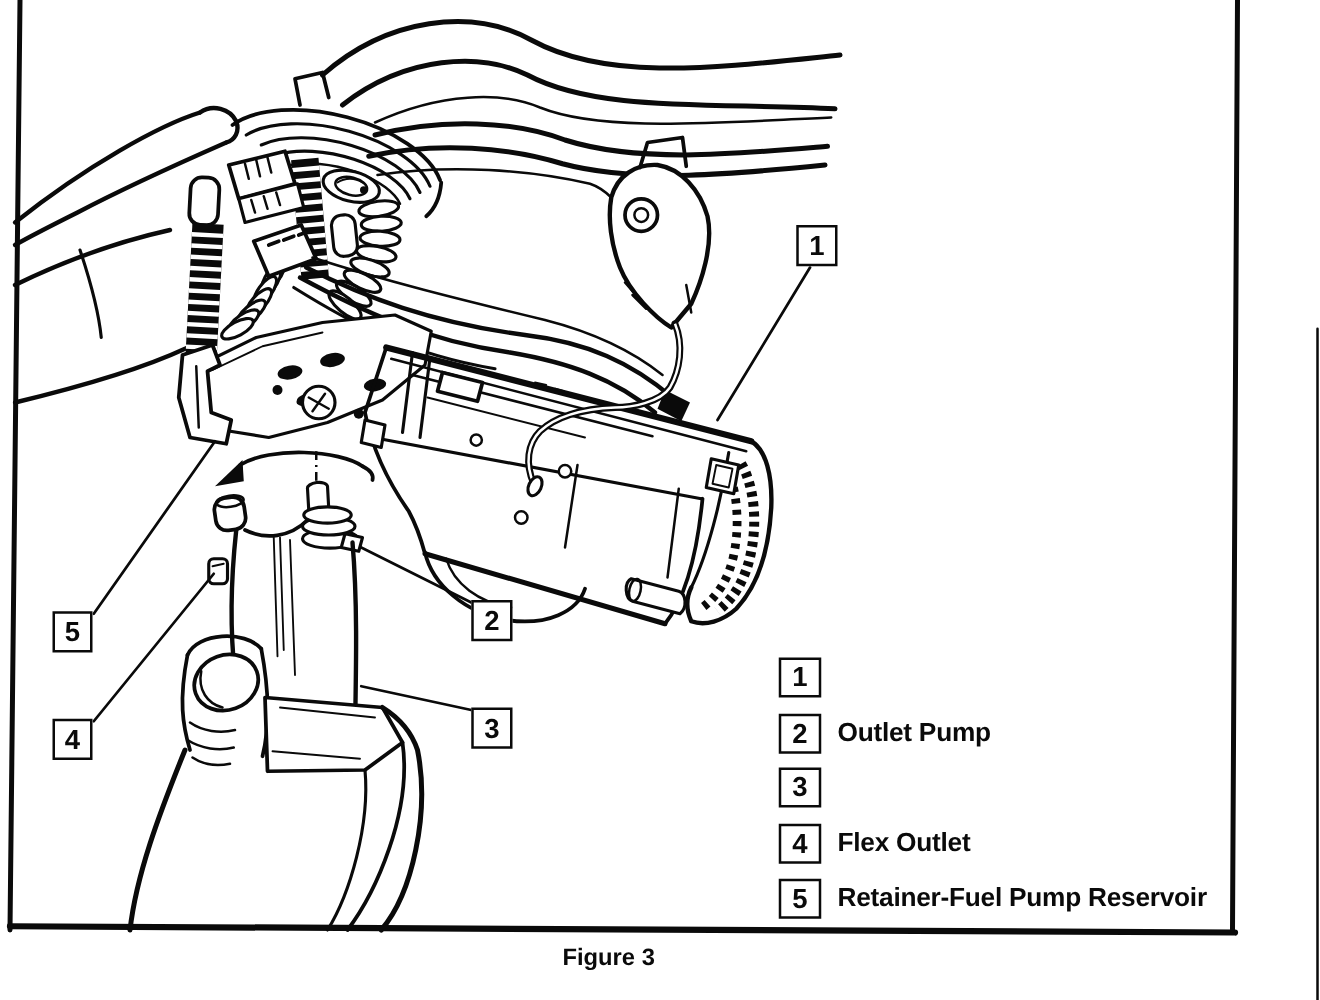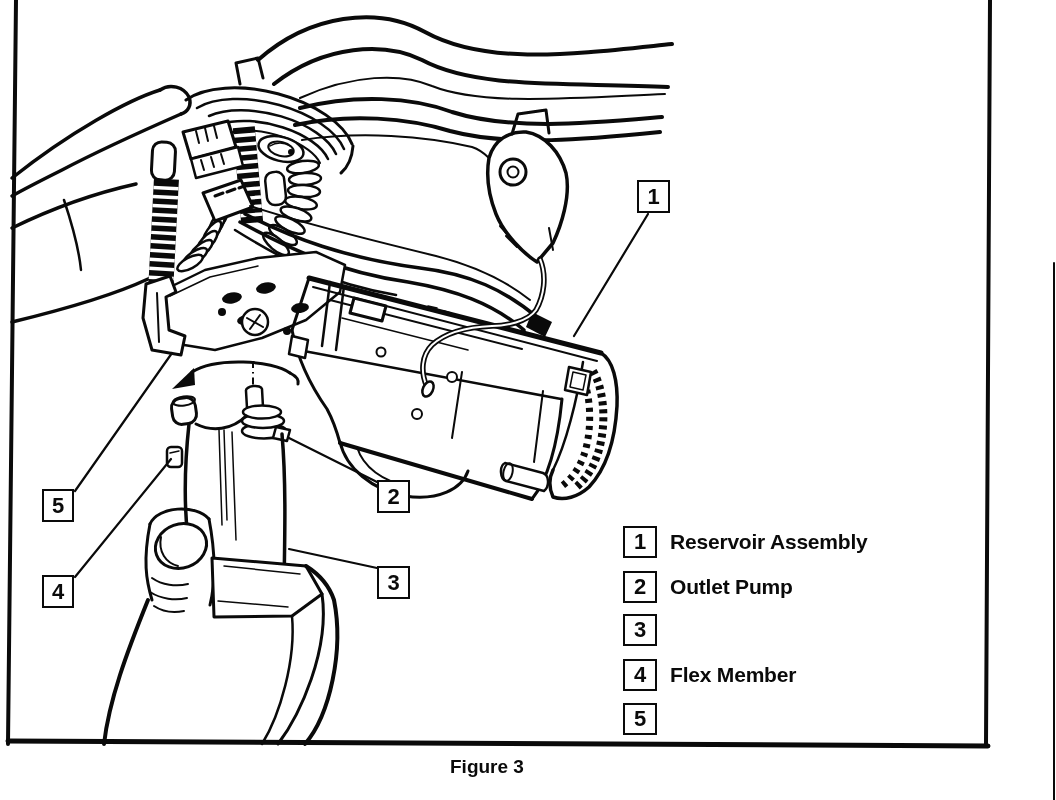--- a/index.html
+++ b/index.html
@@ -269,41 +269,41 @@
     </div>
   <div class="callout" style="left:42px; top:489px; width:32px;">
       <span>5</span>
     </div>
 
   <div>
     <div class="legend-row" style="top:526px;">
       <span class="kbox">
           <span>1</span>
         </span>
-      <span class="klabel">Reservoir Assembly</span>
     </div>
     <div class="legend-row" style="top:571px;">
       <span class="kbox">
           <span>2</span>
         </span>
       <span class="klabel">Outlet Pump</span>
     </div>
     <div class="legend-row" style="top:614px;">
       <span class="kbox">
           <span>3</span>
         </span>
     </div>
     <div class="legend-row" style="top:659px;">
       <span class="kbox">
           <span>4</span>
         </span>
-      <span class="klabel">Flex Member</span>
+      <span class="klabel">Flex Outlet</span>
     </div>
     <div class="legend-row" style="top:703px;">
       <span class="kbox">
           <span>5</span>
         </span>
+      <span class="klabel">Retainer-Fuel Pump Reservoir</span>
     </div>
   </div>
 
   <div class="caption">Figure 3</div>
 
 </div>
 
 </body></html>

